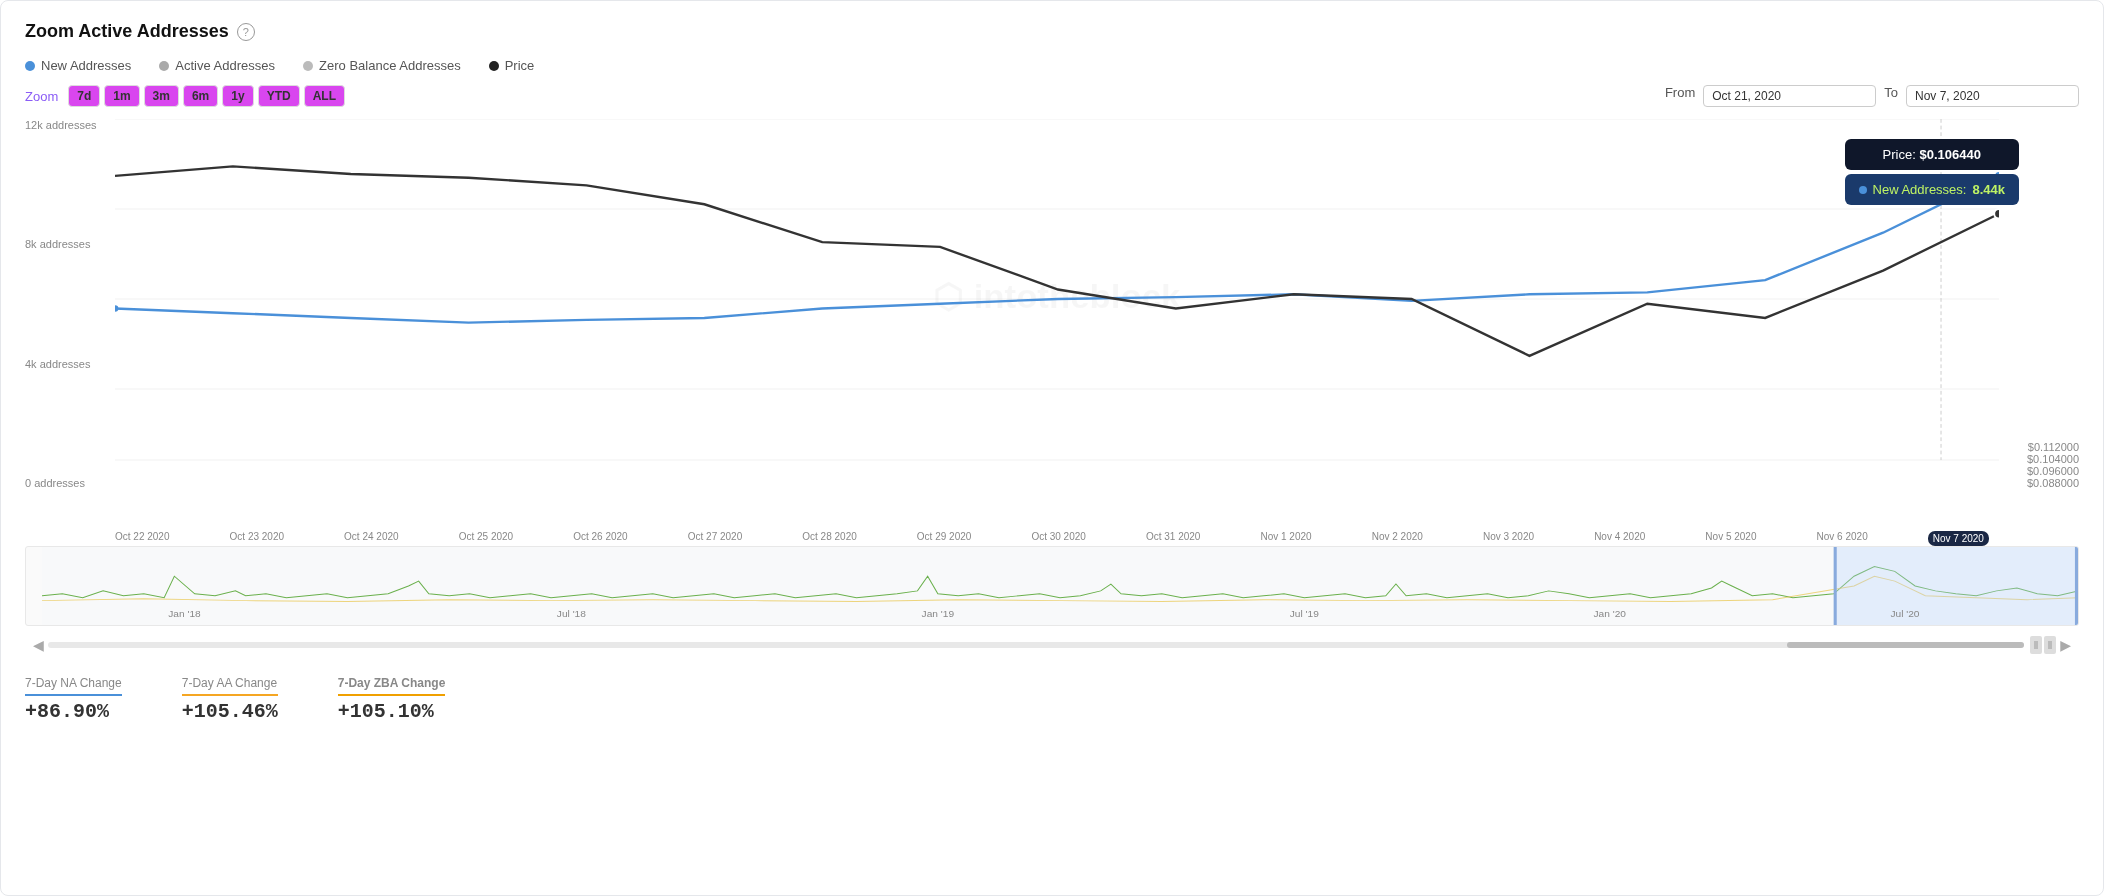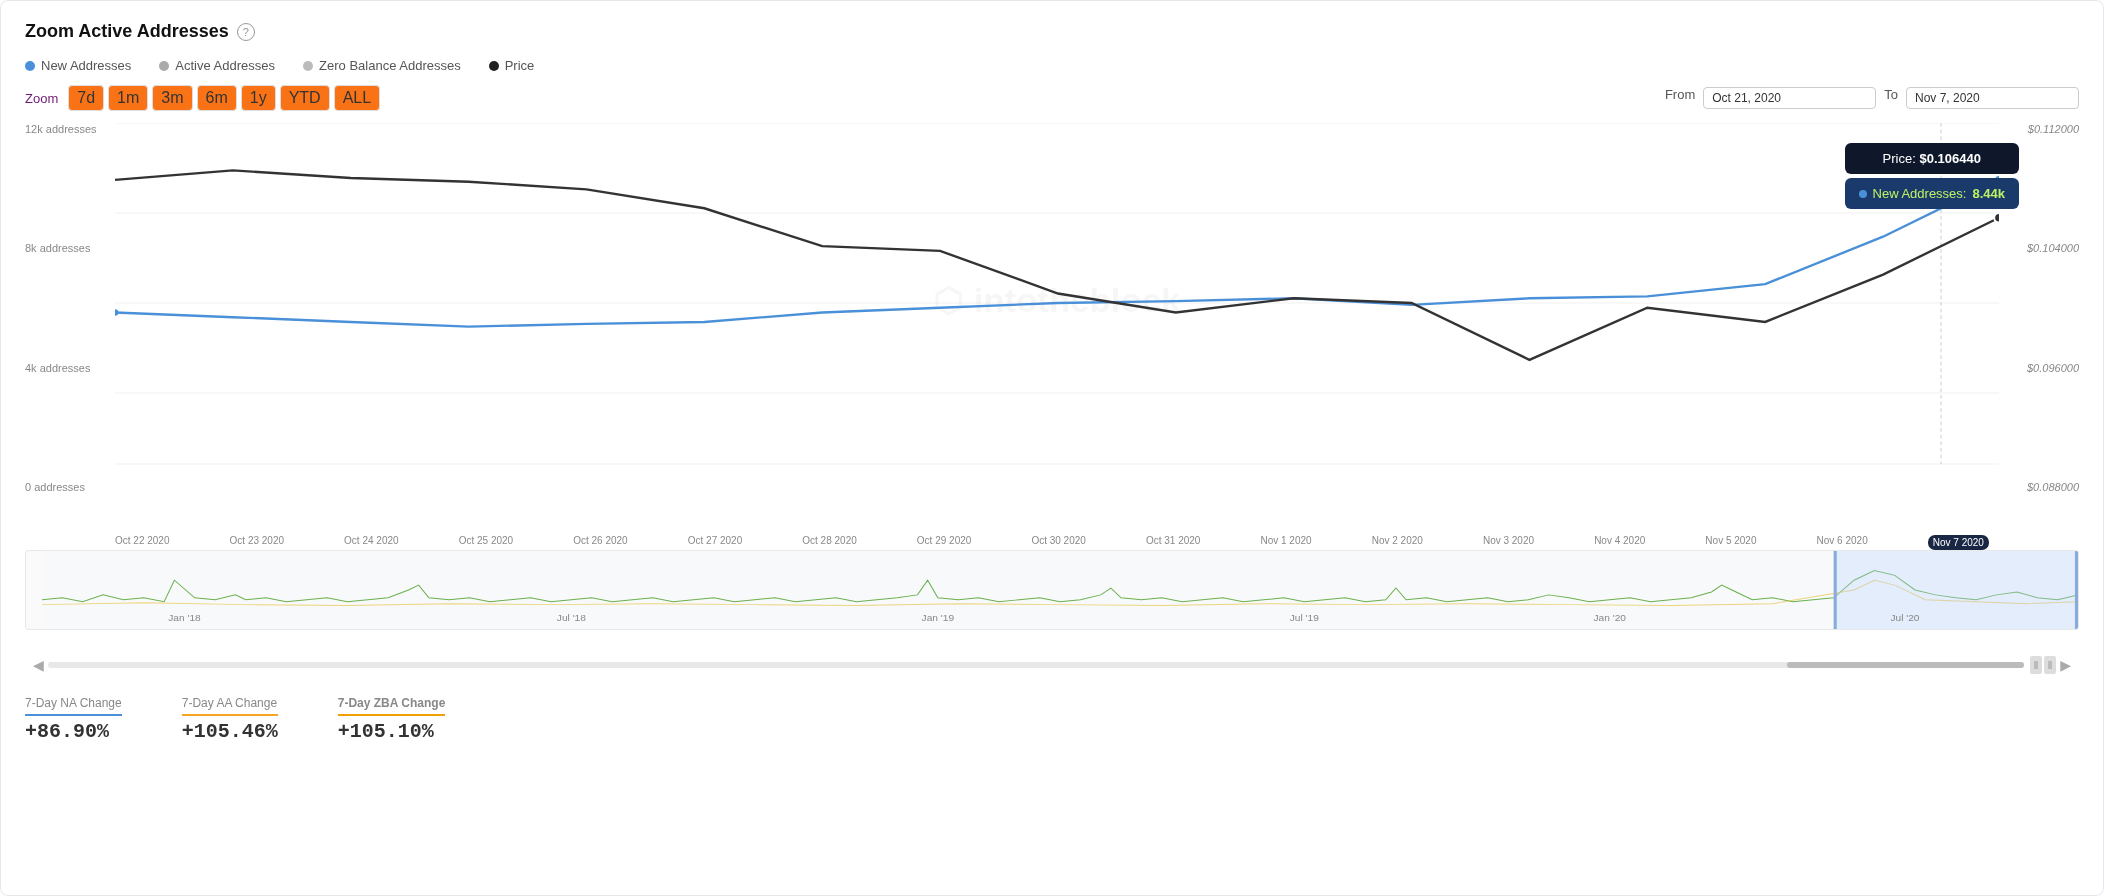--- a/index.html
+++ b/index.html
@@ -53,30 +53,31 @@
     .controls-row {
       display: flex;
       align-items: center;
       justify-content: space-between;
       margin-bottom: 12px;
     }
     .zoom-controls {
       display: flex; align-items: center; gap: 4px;
     }
     .zoom-label {
-      font-size: 13px; color: #701a75; margin-right: 6px;
+      font-size: 13px; color: #8b5cf6; margin-right: 6px;
     }
     .zoom-btn {
       padding: 3px 8px;
       border: 1px solid #ddd;
       border-radius: 4px;
-      background: #f97316;
+      background: #d946ef;
       color: #333;
-      font-size: 16px;
+      font-size: 12px;
       cursor: pointer;
+      font-weight: bold;
     }
     .date-range {
       display: flex; gap: 8px; font-size: 13px; color: #555;
     }
     .date-input {
       border: 1px solid #ccc;
       border-radius: 4px;
       padding: 3px 8px;
       font-size: 12px;
       color: #333;
@@ -96,26 +97,25 @@
       position: absolute;
       left: 0; top: 0; bottom: 30px;
       display: flex; flex-direction: column; justify-content: space-between;
       font-size: 11px; color: #888;
       padding-right: 8px;
       width: 90px;
     }
     .y-axis-right {
       position: absolute;
       right: 0; top: 0; bottom: 30px;
-      display: flex; flex-direction: column; justify-content: space-between;
+      display: flex; flex-direction: column; justify-content: flex-end;
       font-size: 11px; color: #888;
       padding-left: 8px;
       text-align: right;
       width: 80px;
-      font-style: italic;
     }
     .tooltip-container {
       position: absolute;
       right: 60px;
       top: 20px;
       display: flex;
       flex-direction: column;
       gap: 4px;
     }
     .tooltip-price {
@@ -156,21 +156,21 @@
       border-radius: 7px;
       padding: 2px 5px;
     }
     .mini-chart-area {
       width: 100%;
       height: 80px;
       background: #fafafa;
       border: 1px solid #e8e8e8;
       border-radius: 3px;
       position: relative;
-      margin-bottom: 24px;
+      margin-bottom: 8px;
       overflow: hidden;
       padding-left: 16px;
     }
     .mini-chart-svg {
       width: 100%; height: 100%;
     }
     .range-scroll {
       display: flex; align-items: center; justify-content: space-between;
       padding: 2px 4px;
       font-size: 11px; color: #888;

